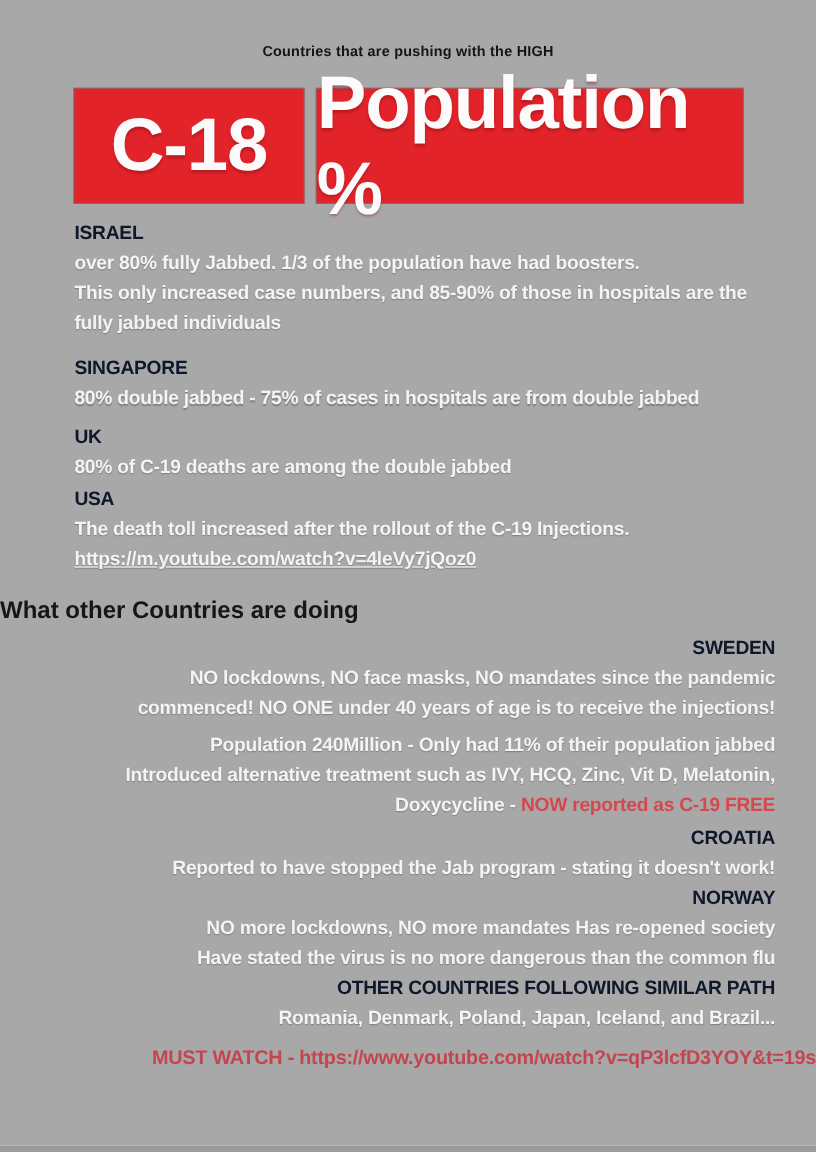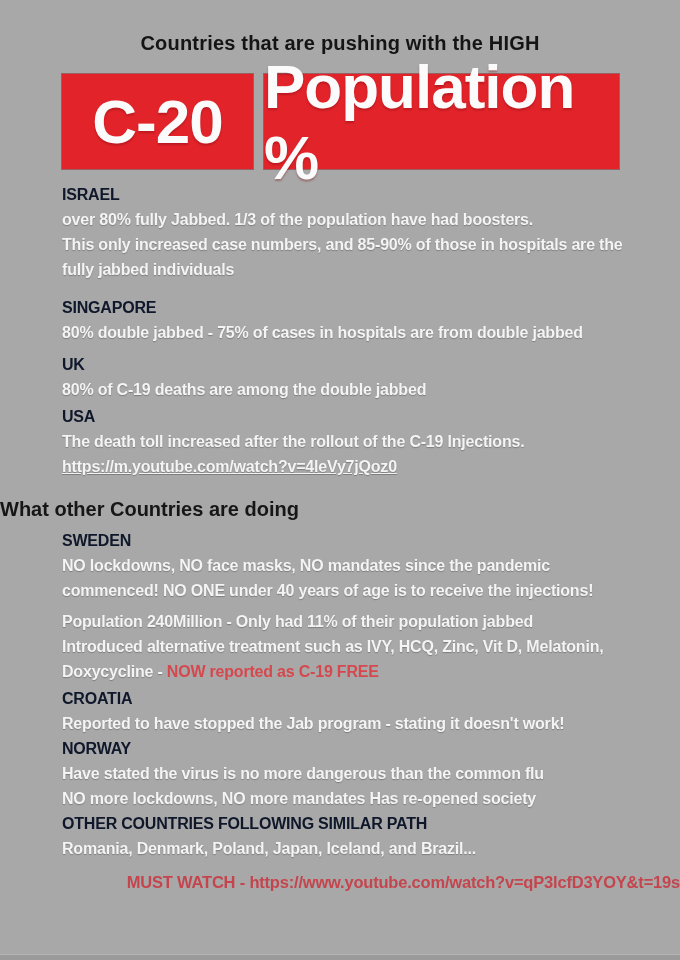--- a/index.html
+++ b/index.html
@@ -18,21 +18,21 @@
     content: "";
     position: absolute;
     left: 0; right: 0; bottom: 0;
     height: 5px;
     background: #9a9a9a;
     border-top: 1px solid #b5b5b5;
   }
   .title {
     padding-top: 31px;
     text-align: center;
-    font-size: 20px;
+    font-size: 12px;
     line-height: 24px;
     color: #141414;
     letter-spacing: 0.2px;
   }
   .banner {
     display: flex;
     gap: 11px;
     margin: 19px 61px 0 62px;
     height: 95px;
   }
@@ -50,21 +50,21 @@
   .banner-left  { flex: 0 0 191px; }
   .banner-right { flex: 1 1 auto; }
   .content {
     width: 584px;
     margin-left: 62px;
     font-size: 16px;
     line-height: 25px;
     letter-spacing: -0.2px;
   }
   .content-a { margin-top: 13px; }
-  .content-b { margin-top: 4px; }
+  .content-b { margin-top: 4px; text-align: right; }
   .sec-heading { color: #0f172a; }
   p.body {
     margin: 0;
     color: #f4f4f4;
     text-shadow: 0 1px 1px rgba(75, 75, 75, 0.45);
   }
   p.body .alert {
     color: #d5484e;
     text-shadow: none;
   }
@@ -90,21 +90,21 @@
   }
 </style>
 </head>
 <body>
 
 <div class="poster">
 
   <div class="title">Countries that are pushing with the HIGH</div>
 
   <div class="banner">
-    <div class="banner-box banner-left">C-20</div>
+    <div class="banner-box banner-left">C-18</div>
     <div class="banner-box banner-right">Population %</div>
   </div>
 
   <div class="content content-a">
 
     <section class="sec sec-israel">
       <div class="sec-heading">ISRAEL</div>
       <p class="body">over 80% fully Jabbed. 1/3 of the population have had boosters.</p>
       <p class="body">This only increased case numbers, and 85-90% of those in hospitals are the fully jabbed individuals</p>
     </section>
@@ -142,22 +142,22 @@
       <p class="body"><span>Doxycycline - </span><span class="alert">NOW reported as C-19 FREE</span></p>
     </section>
 
     <section class="sec sec-croatia">
       <div class="sec-heading">CROATIA</div>
       <p class="body">Reported to have stopped the Jab program - stating it doesn't work!</p>
     </section>
 
     <section class="sec sec-norway">
       <div class="sec-heading">NORWAY</div>
+      <p class="body">NO more lockdowns, NO more mandates Has re-opened society</p>
       <p class="body">Have stated the virus is no more dangerous than the common flu</p>
-      <p class="body">NO more lockdowns, NO more mandates Has re-opened society</p>
     </section>
 
     <section class="sec sec-other">
       <div class="sec-heading">OTHER COUNTRIES FOLLOWING SIMILAR PATH</div>
       <p class="body">Romania, Denmark, Poland, Japan, Iceland, and Brazil...</p>
     </section>
 
   </div>
 
   <div class="footer">

